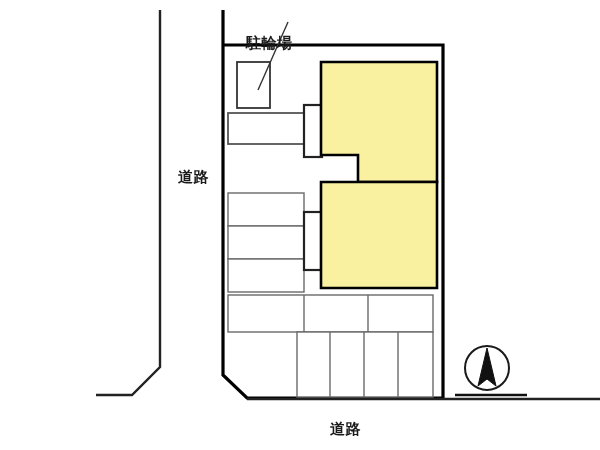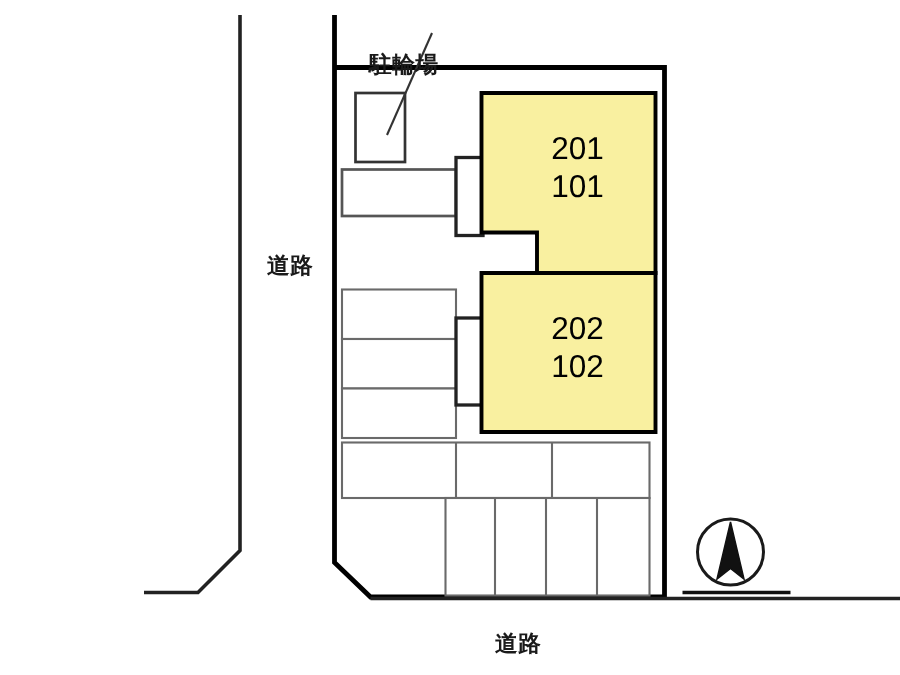--- a/index.html
+++ b/index.html
@@ -98,23 +98,15 @@
     </g>
 
   </svg>
 
   <div class="label jp-label" id="label-bicycle-parking">駐輪場</div>
 
   <div class="label jp-label" id="label-road-left">道路</div>
 
   <div class="label jp-label" id="label-road-bottom">道路</div>
 
-  <div class="unit-label" id="unit-upper" style="position:absolute;">
-    <div>201</div>
-    <div>101</div>
-  </div>
 
-  <div class="unit-label" id="unit-lower" style="position:absolute;">
-    <div>202</div>
-    <div>102</div>
-  </div>
 
 </div>
 
 </body></html>

